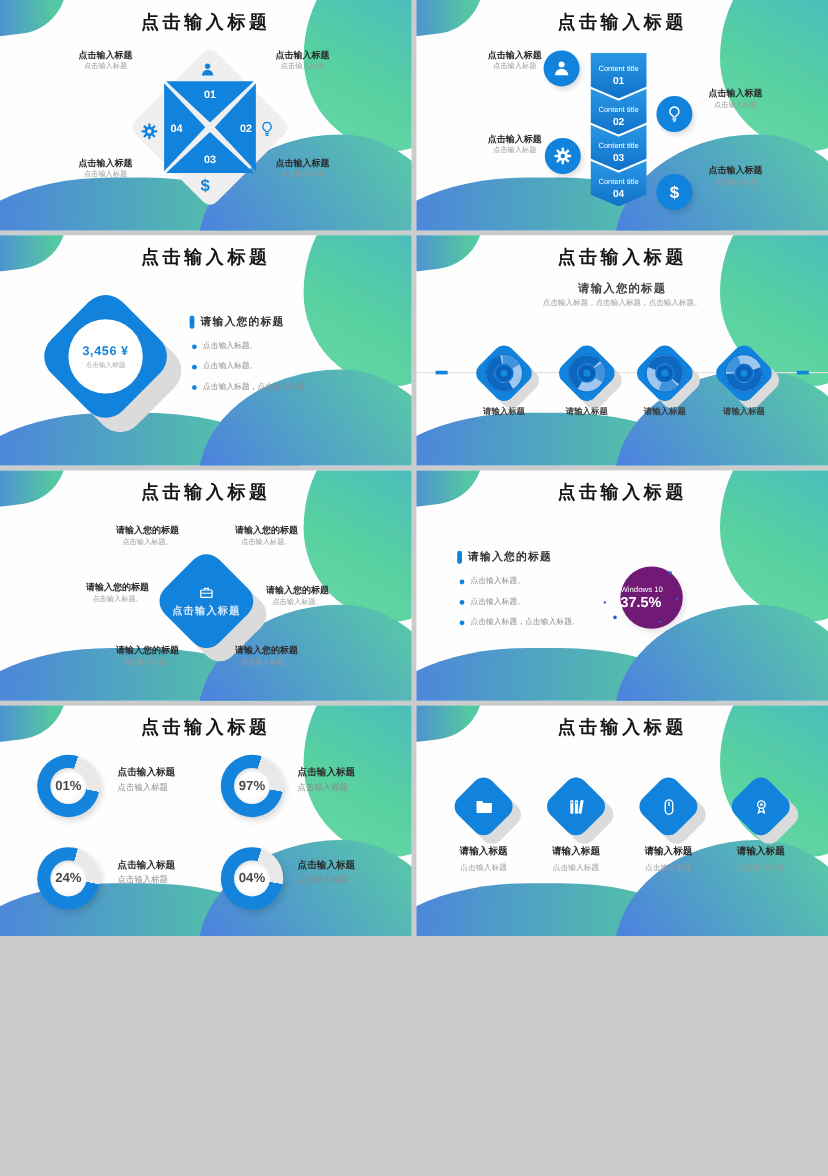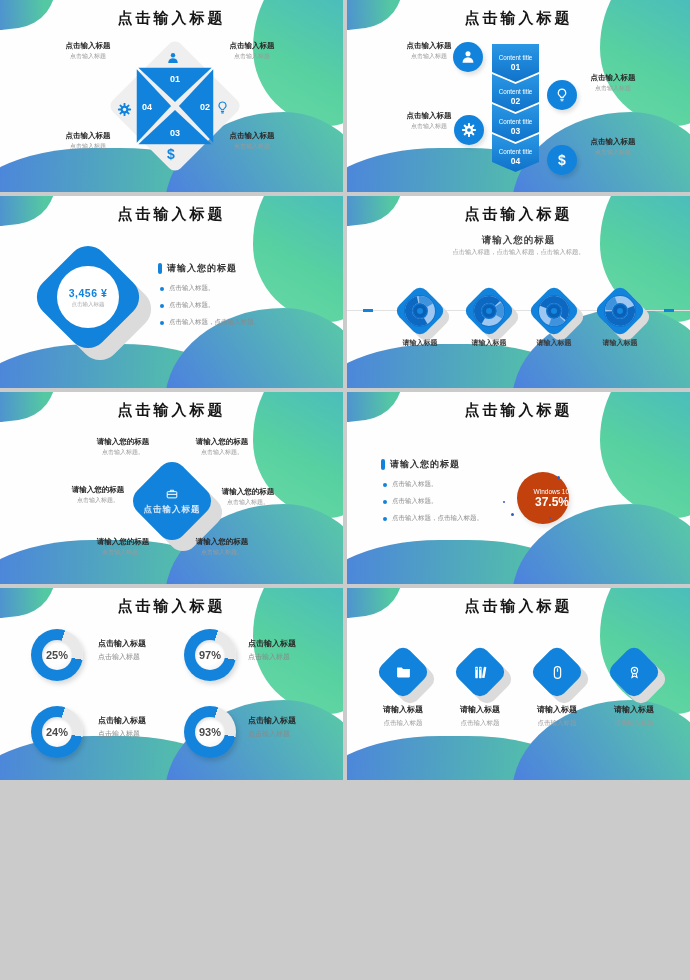--- a/index.html
+++ b/index.html
@@ -106,22 +106,22 @@
   .wheel { width:34px; height:34px; display:block; }
   .lb5 { position:absolute; width:70px; text-align:center; font-size:7px;
          font-weight:bold; color:#3a3a3a; }
 
   
   .d6label { font-size:8.5px; font-weight:bold; color:#d9eafb; letter-spacing:1px; margin-top:3px; }
   .d6icon { color:#fff; } .d6icon svg { width:14px; height:14px; display:block; }
 
   
   .wcir { position:absolute; left:170px; top:80px; width:52px; height:52px; border-radius:50%;
-          background:#c2410c; color:#fff; display:flex; flex-direction:column;
-          align-items:flex-end; justify-content:center; box-shadow:2px 3px 5px rgba(0,0,0,.1); }
+          background:#701a75; color:#fff; display:flex; flex-direction:column;
+          align-items:flex-start; justify-content:center; box-shadow:2px 3px 5px rgba(0,0,0,.1); }
   .wcir .wl { font-size:6.5px; }
   .wcir .wv { font-size:12px; font-weight:bold; }
   .mdot { position:absolute; border-radius:50%; background:#2b5fc7; }
 
   
   .donut { position:absolute; width:52px; height:52px; border-radius:50%;
            background:conic-gradient(from 18deg,#e9e9e9 0 23%,#1483db 23% 100%);
            box-shadow:2px 3px 5px rgba(0,0,0,.15); }
   .donut::after { content:""; position:absolute; inset:11px; border-radius:50%;
            background:radial-gradient(circle at 35% 30%,#ffffff 55%,#ececec);
@@ -461,42 +461,42 @@
     <div class="mdot" style="left:202px;top:125px;width:2px;height:2px;"></div>
   </div>
 
   <div class="slide">
     <div class="blob b-tl"></div>
     <div class="blob b-tr"></div>
     <div class="blob b-bl"></div>
     <div class="blob b-br"></div>
     <div class="s-title">点击输入标题</div>
     <div class="donut" style="left:31px;top:41px;">
-      <span class="pct">25%</span>
+      <span class="pct">01%</span>
     </div>
     <div class="lb9" style="left:98px;top:50px;">
       <div class="t">点击输入标题</div>
       <div class="s">点击输入标题</div>
     </div>
     <div class="donut" style="left:184px;top:41px;">
       <span class="pct">97%</span>
     </div>
     <div class="lb9" style="left:248px;top:50px;">
       <div class="t">点击输入标题</div>
       <div class="s">点击输入标题</div>
     </div>
     <div class="donut" style="left:31px;top:118px;">
       <span class="pct">24%</span>
     </div>
     <div class="lb9" style="left:98px;top:127px;">
       <div class="t">点击输入标题</div>
       <div class="s">点击输入标题</div>
     </div>
     <div class="donut" style="left:184px;top:118px;">
-      <span class="pct">93%</span>
+      <span class="pct">04%</span>
     </div>
     <div class="lb9" style="left:248px;top:127px;">
       <div class="t">点击输入标题</div>
       <div class="s">点击输入标题</div>
     </div>
   </div>
 
   <div class="slide">
     <div class="blob b-tl"></div>
     <div class="blob b-tr"></div>

